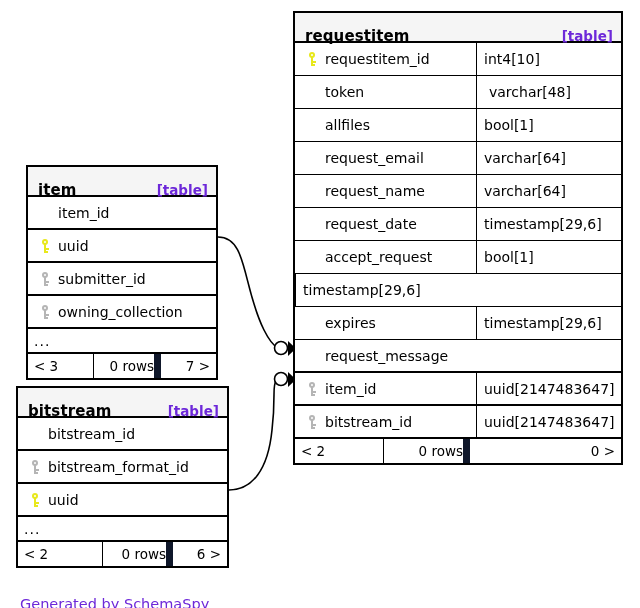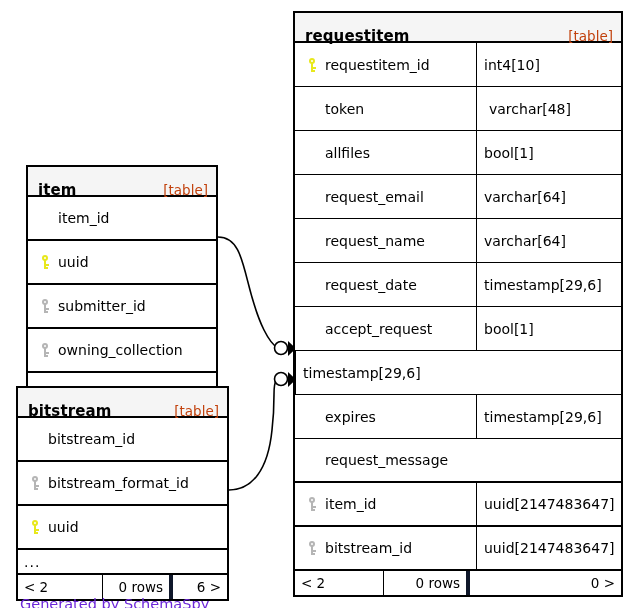--- a/index.html
+++ b/index.html
@@ -51,30 +51,31 @@
     text-align: center;
   }
   .tbl-name {
     font-weight: bold;
     font-size: 15px;
     color: #000000;
     letter-spacing: 0.1px;
   }
   .tbl-tag {
     font-size: 13.5px;
-    color: #c2410c;
+    color: #6d28d9;
+    font-weight: bold;
   }
 
   .tbl-rows {
     display: block;
   }
 
   .row {
     box-sizing: border-box;
-    height: 44px;
+    height: 33px;
     display: flex;
     align-items: stretch;
     border-bottom: 1px solid #000000;
   }
   .row.thick {
     border-bottom: 2px solid #000000;
   }
   .row:last-child {
     border-bottom: none;
   }
@@ -186,23 +187,22 @@
     flex: 0 0 auto;
     display: flex;
     align-items: center;
     padding-left: 6px;
   }
   .foot-mid {
     flex: 1 1 auto;
     display: flex;
     align-items: center;
     justify-content: flex-end;
-    padding-right: 6px;
     border-left: 1px solid #000000;
-    border-right: 4px solid #0f172a;
+    border-right: 7px solid #0f172a;
   }
   .foot-right {
     flex: 0 0 auto;
     display: flex;
     align-items: center;
     justify-content: flex-end;
     padding-right: 6px;
   }
 
   

